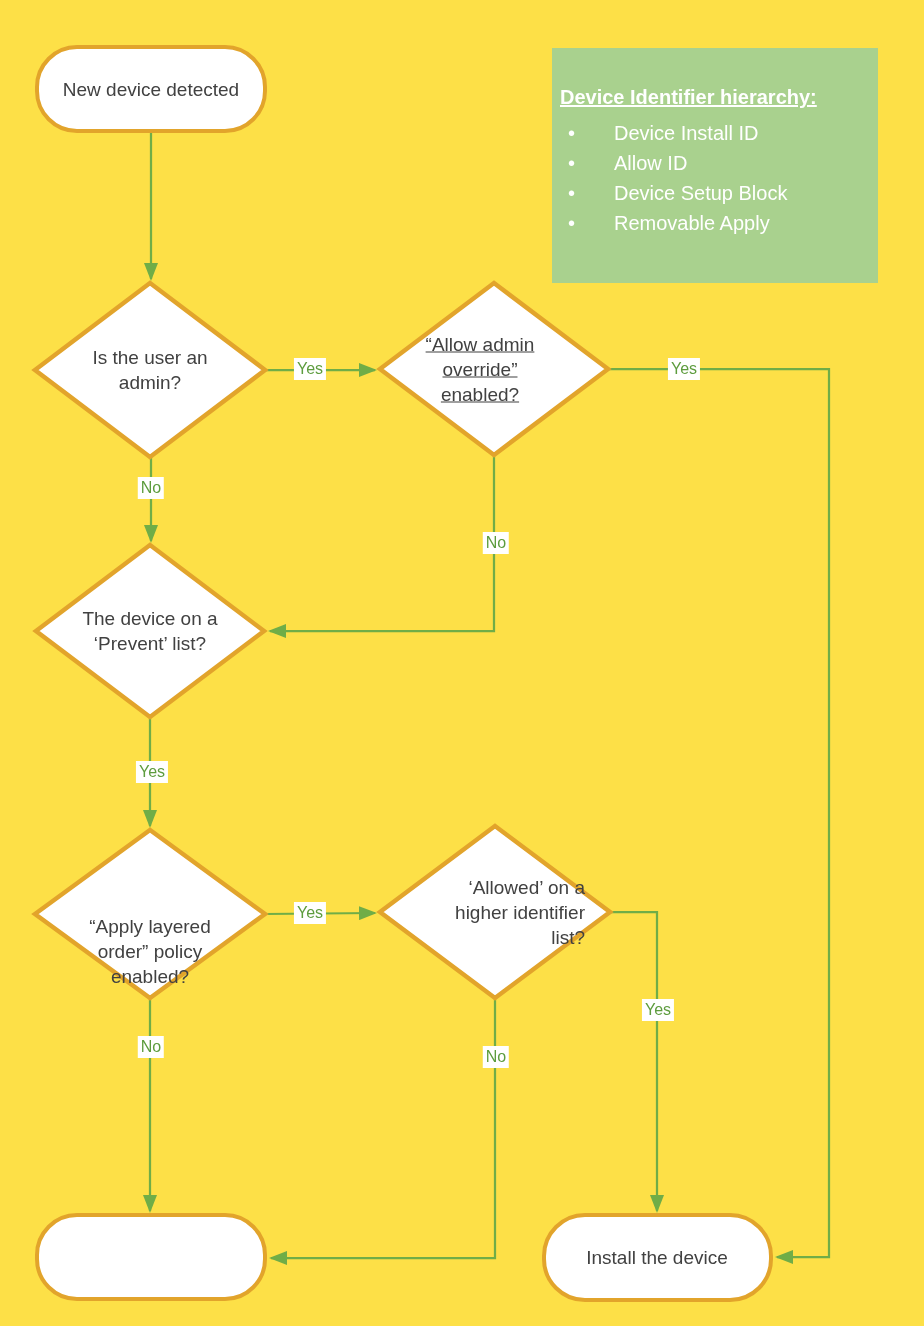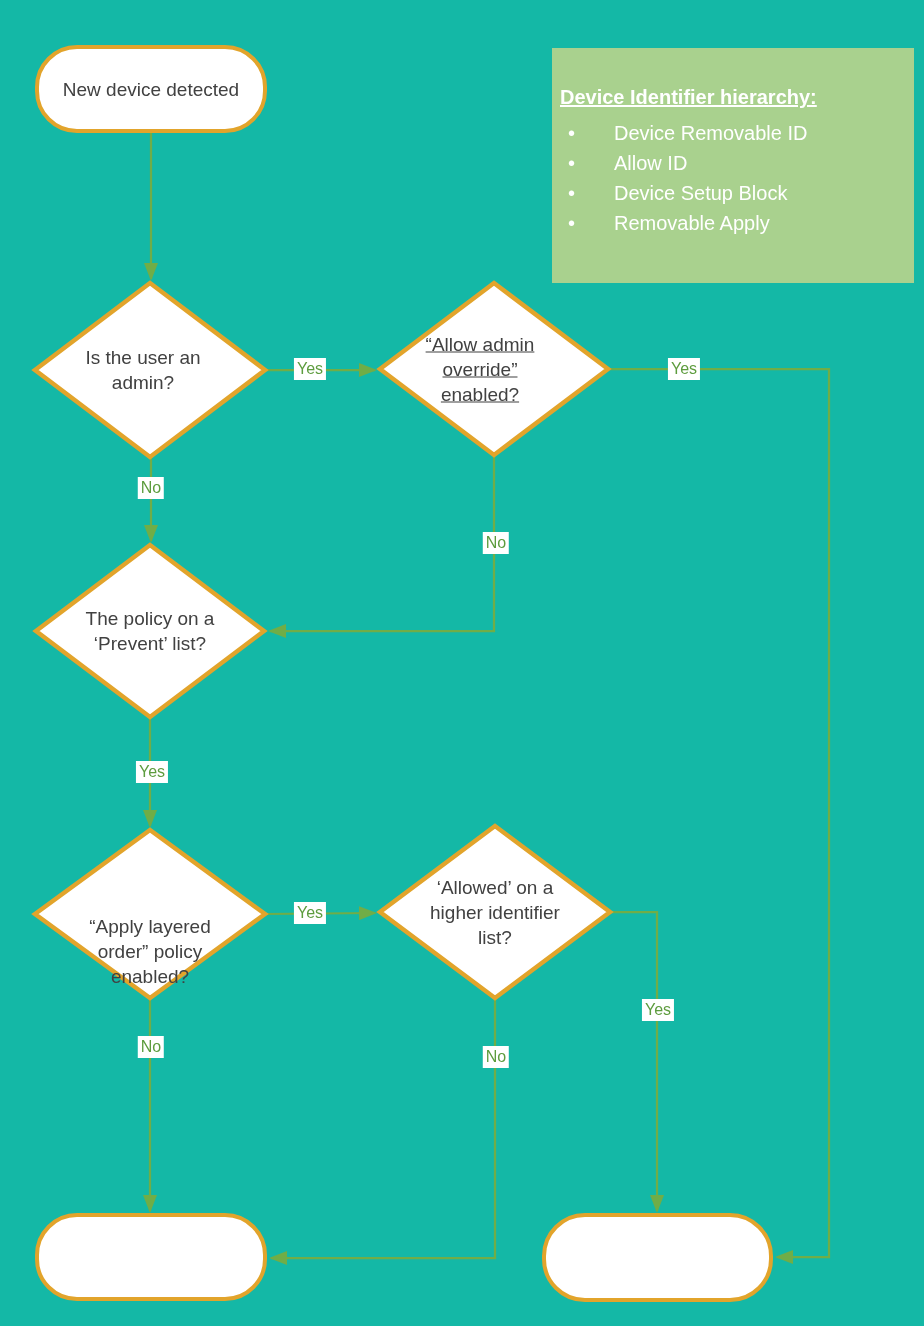--- a/index.html
+++ b/index.html
@@ -5,21 +5,21 @@
   html, body {
     margin: 0;
     padding: 0;
     background: #ffffff;
     font-family: "Liberation Sans", sans-serif;
   }
   .canvas {
     position: relative;
     width: 924px;
     height: 1326px;
-    background: #14b8a6;
+    background: #fde047;
     overflow: hidden;
   }
   .canvas svg.graphics {
     position: absolute;
     left: 0;
     top: 0;
   }
   
   .node-label {
     position: absolute;
@@ -39,21 +39,21 @@
     color: #5d9c3e;
     font-size: 16px;
     line-height: 22px;
     pointer-events: none;
   }
   
   .legend {
     position: absolute;
     left: 552px;
     top: 48px;
-    width: 362px;
+    width: 326px;
     height: 235px;
     background: #A9D18E;
     color: #ffffff;
     box-sizing: border-box;
     padding: 38px 8px 12px 8px;
   }
   .legend .legend-title {
     font-size: 20px;
     font-weight: bold;
     text-decoration: underline;
@@ -107,50 +107,51 @@
       <polygon points="380,369 494,283 608,369 494,455" stroke-width="4.5"></polygon>
       <polygon points="36,631 150,545 264,631 150,717" stroke-width="4.5"></polygon>
       <polygon points="35,914 150,830 265,914 150,998" stroke-width="4.5"></polygon>
       <polygon points="380,912 495,826 610,912 495,998" stroke-width="4.5"></polygon>
       <rect x="37" y="1215" width="228" height="84" rx="40" stroke-width="4"></rect>
       <rect x="544" y="1215" width="227" height="85" rx="41" stroke-width="4"></rect>
     </g>
   </svg>
 
   <div class="node-label" style="left:151px; top:89px; width:220px;">New device detected</div>
-  <div class="node-label" style="left:143px; top:370px; width:180px;">Is the user an
+  <div class="node-label" style="left:150px; top:370px; width:180px;">Is the user an
 admin?</div>
   <div class="node-label" style="left:480px; top:369px; width:160px;text-decoration:underline;">“Allow admin
 override”
 enabled?</div>
-  <div class="node-label" style="left:150px; top:631px; width:180px;">The policy on a
+  <div class="node-label" style="left:150px; top:631px; width:180px;">The device on a
 ‘Prevent’ list?</div>
   <div class="node-label" style="left:150px; top:914px; width:170px;margin-top:37px;">“Apply layered
 order” policy
 enabled?</div>
-  <div class="node-label" style="left:495px; top:912px; width:180px;">‘Allowed’ on a
+  <div class="node-label" style="left:495px; top:912px; width:180px;text-align:right;">‘Allowed’ on a
 higher identifier
 list?</div>
+  <div class="node-label" style="left:657px; top:1257px; width:220px;">Install the device</div>
 
   <span class="edge-label" style="left:310px; top:369px;">Yes</span>
   <span class="edge-label" style="left:684px; top:369px;">Yes</span>
   <span class="edge-label" style="left:151px; top:488px;">No</span>
   <span class="edge-label" style="left:496px; top:543px;">No</span>
   <span class="edge-label" style="left:152px; top:772px;">Yes</span>
   <span class="edge-label" style="left:310px; top:913px;">Yes</span>
   <span class="edge-label" style="left:151px; top:1047px;">No</span>
   <span class="edge-label" style="left:496px; top:1057px;">No</span>
   <span class="edge-label" style="left:658px; top:1010px;">Yes</span>
 
   <div class="legend">
     <div class="legend-title">Device Identifier hierarchy:</div>
     <ul>
       <li>
         <span class="bullet">•</span>
-        <span>Device Removable ID</span>
+        <span>Device Install ID</span>
       </li>
       <li>
         <span class="bullet">•</span>
         <span>Allow ID</span>
       </li>
       <li>
         <span class="bullet">•</span>
         <span>Device Setup Block</span>
       </li>
       <li>

